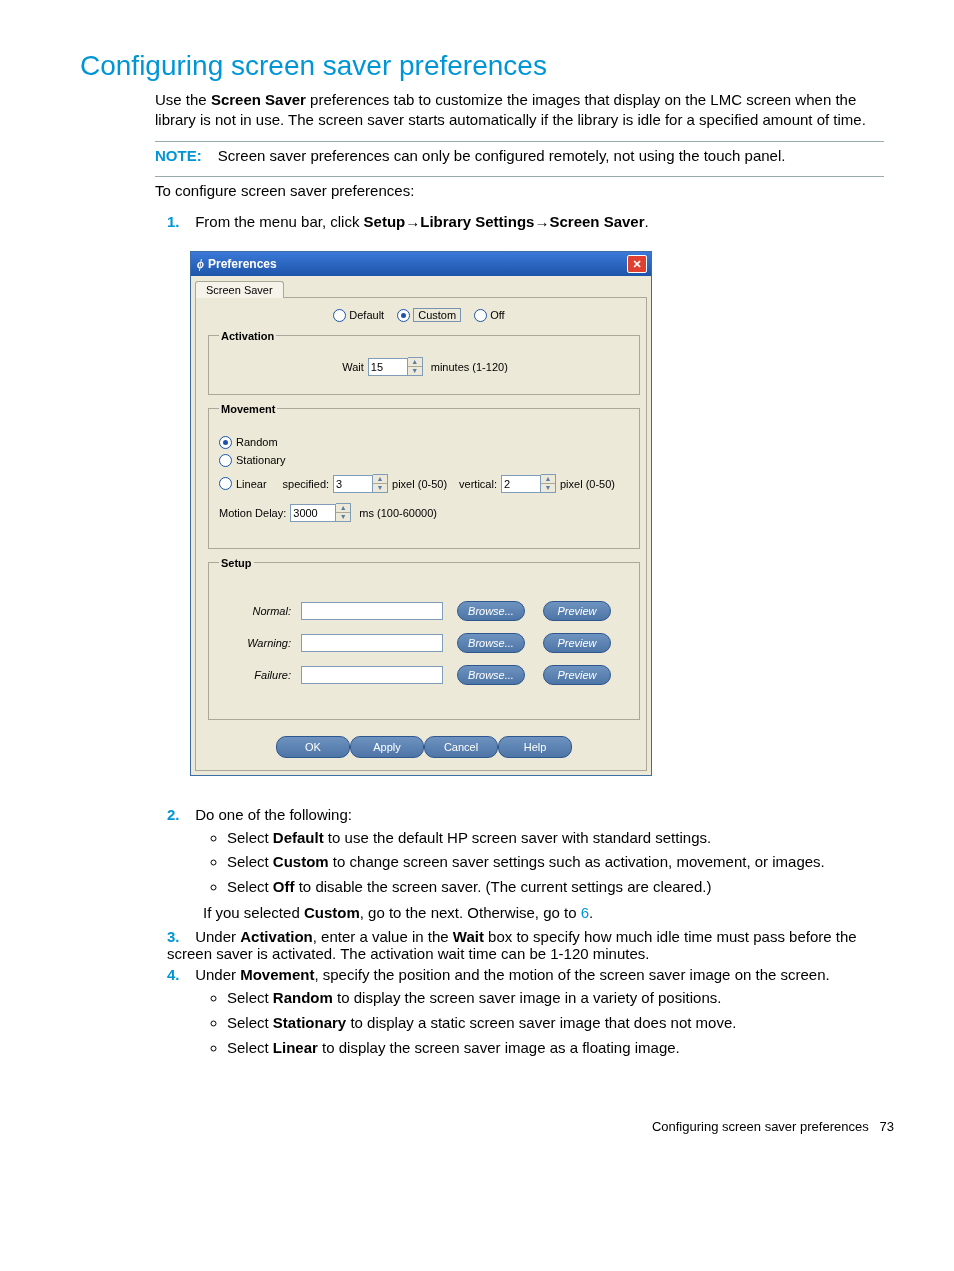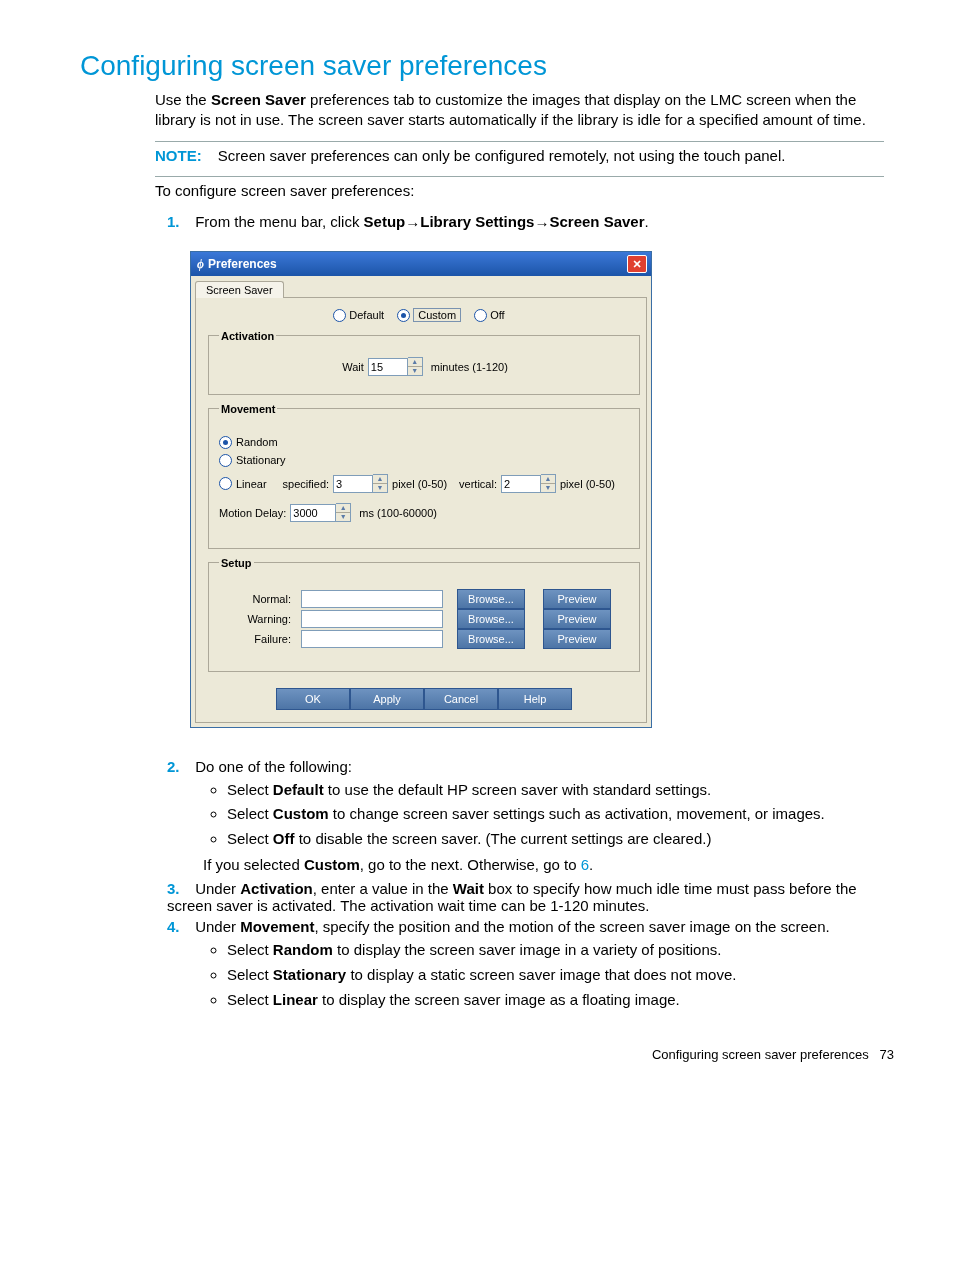--- a/index.html
+++ b/index.html
@@ -110,33 +110,33 @@
   .txtin {
     width: 140px; height: 16px; border: 1px solid #7f9db9; background: #fff;
   }
   .dlgbtn {
     background: linear-gradient(to bottom, #6e93c0, #4d75a6);
     color: #fff;
     border: 1px solid #2e568f;
     width: 72px; height: 20px;
     font-size: 11px;
     display: inline-flex; align-items: center; justify-content: center;
-    border-radius: 0;
+    border-radius: 10px;
   }
   .dlgbtn.sm { width: 66px; height: 18px; }
-  .imgrow { display: grid; grid-template-columns: 76px 150px 80px 80px; gap: 6px; align-items: center; margin: 0 0; }
+  .imgrow { display: grid; grid-template-columns: 76px 150px 80px 80px; gap: 6px; align-items: center; margin: 12px 0; font-style: italic; }
   .imgrow .lbl { text-align: right; padding-right: 4px; }
   .dlg-footer { display: flex; justify-content: center; gap: 0; padding: 8px 0 2px 0; }
   .after { margin-left: 4px; }
   .movement .row { margin: 5px 0; }
   .footer-right {
     text-align: right;
     font-size: 13px;
     color: #000;
-    margin-top: 36px;
+    margin-top: 60px;
   }
   .activation-inner { display: flex; justify-content: center; }
 </style>
 </head>
 <body>
 
 <h1 class="page-title">Configuring screen saver preferences</h1>
 
 <div class="body-indent">
   <p class="para">

